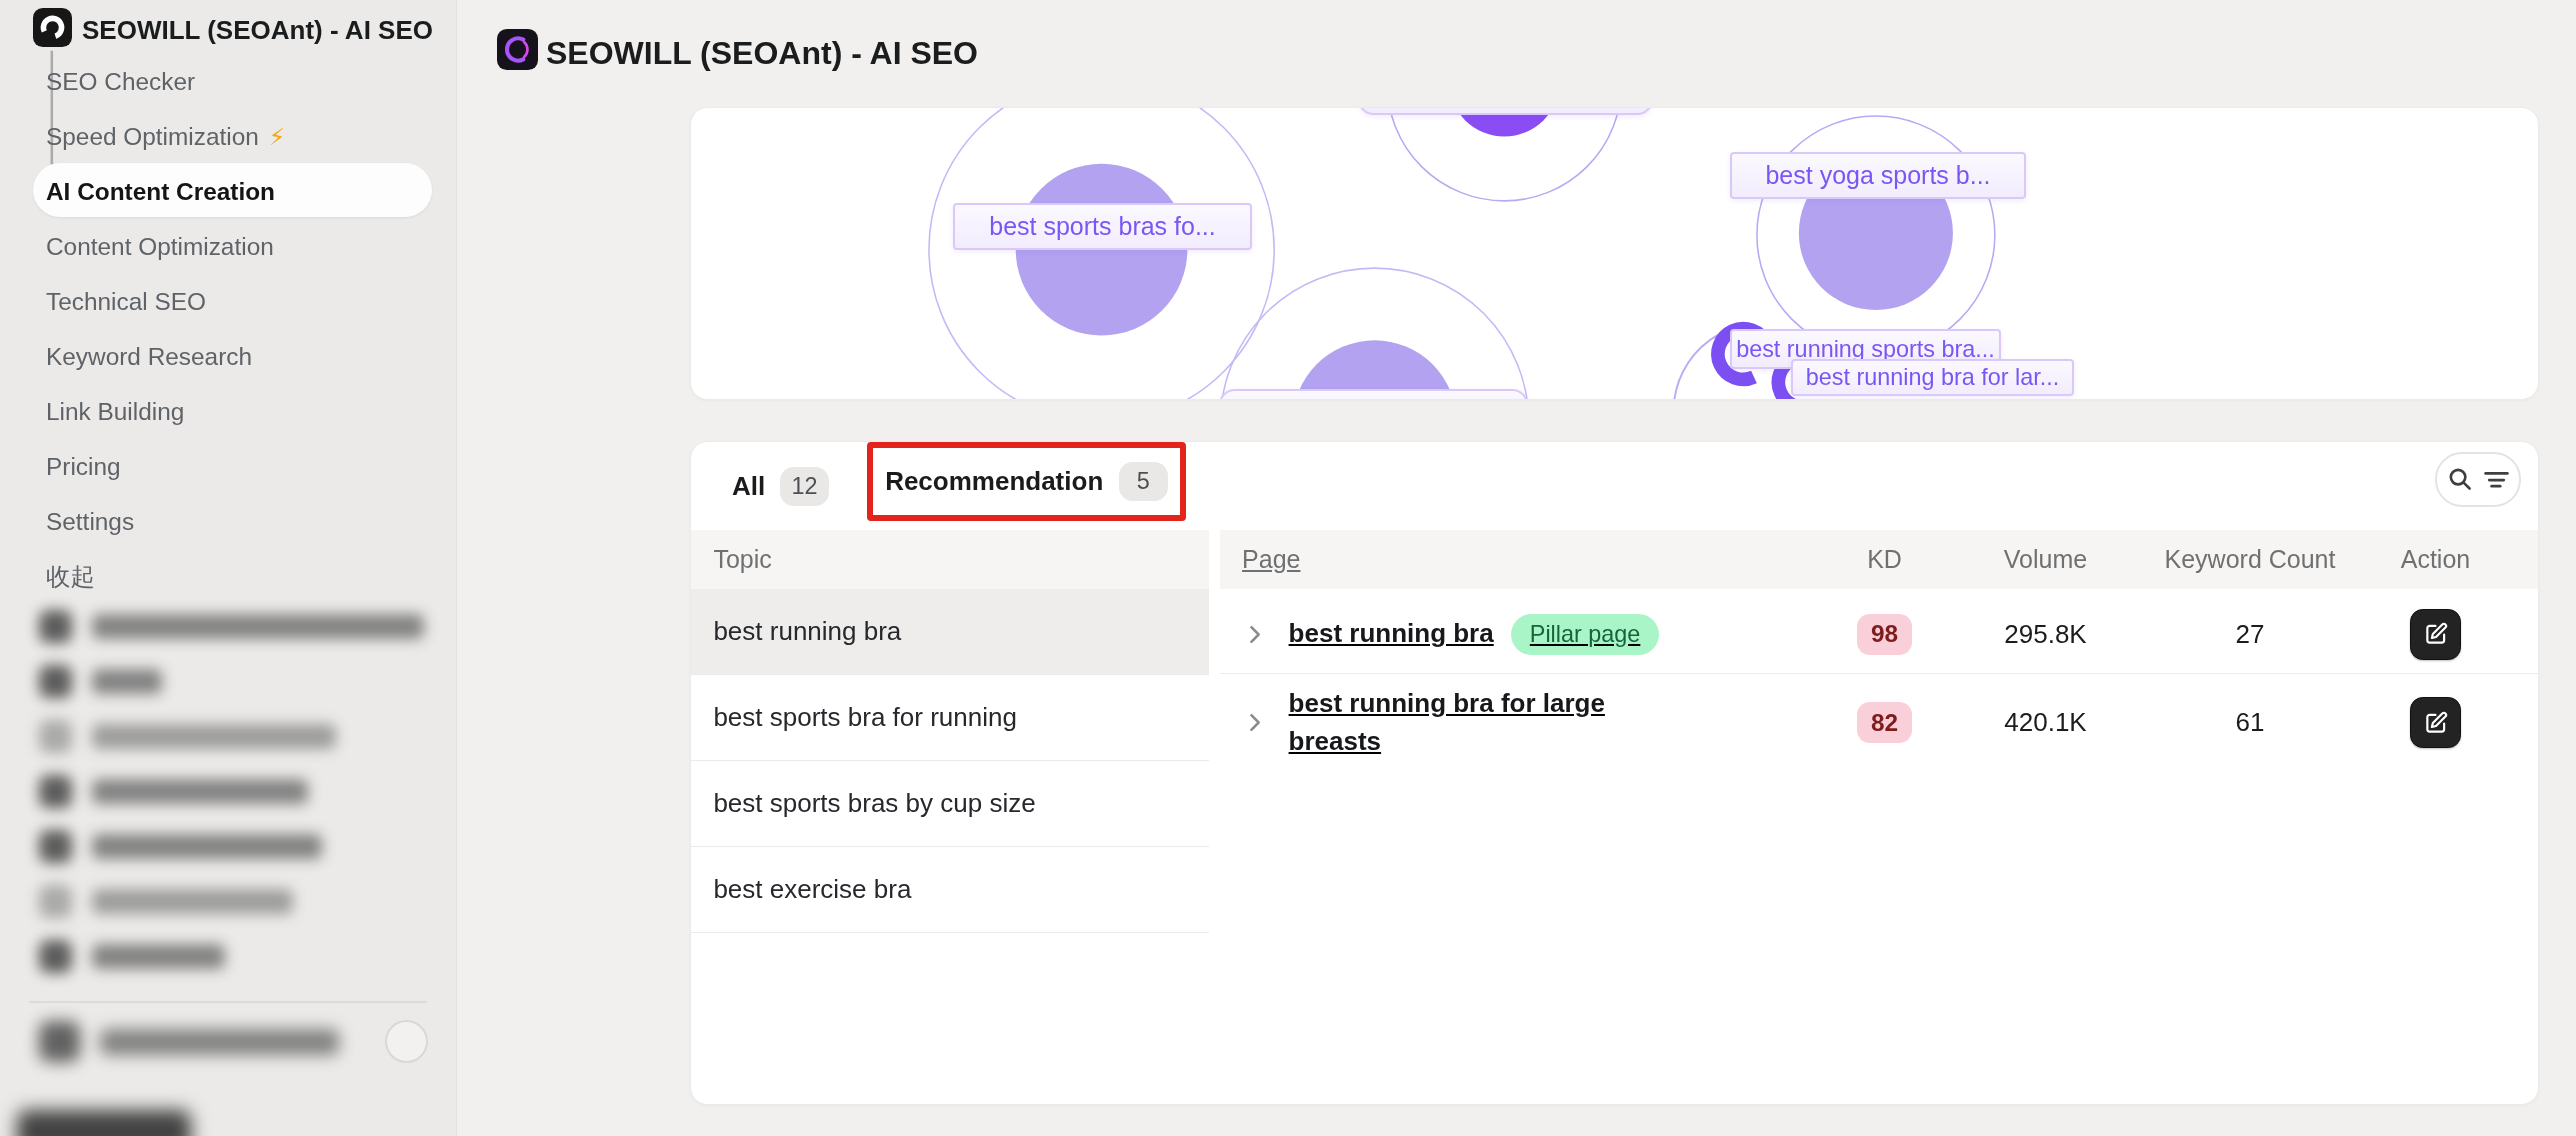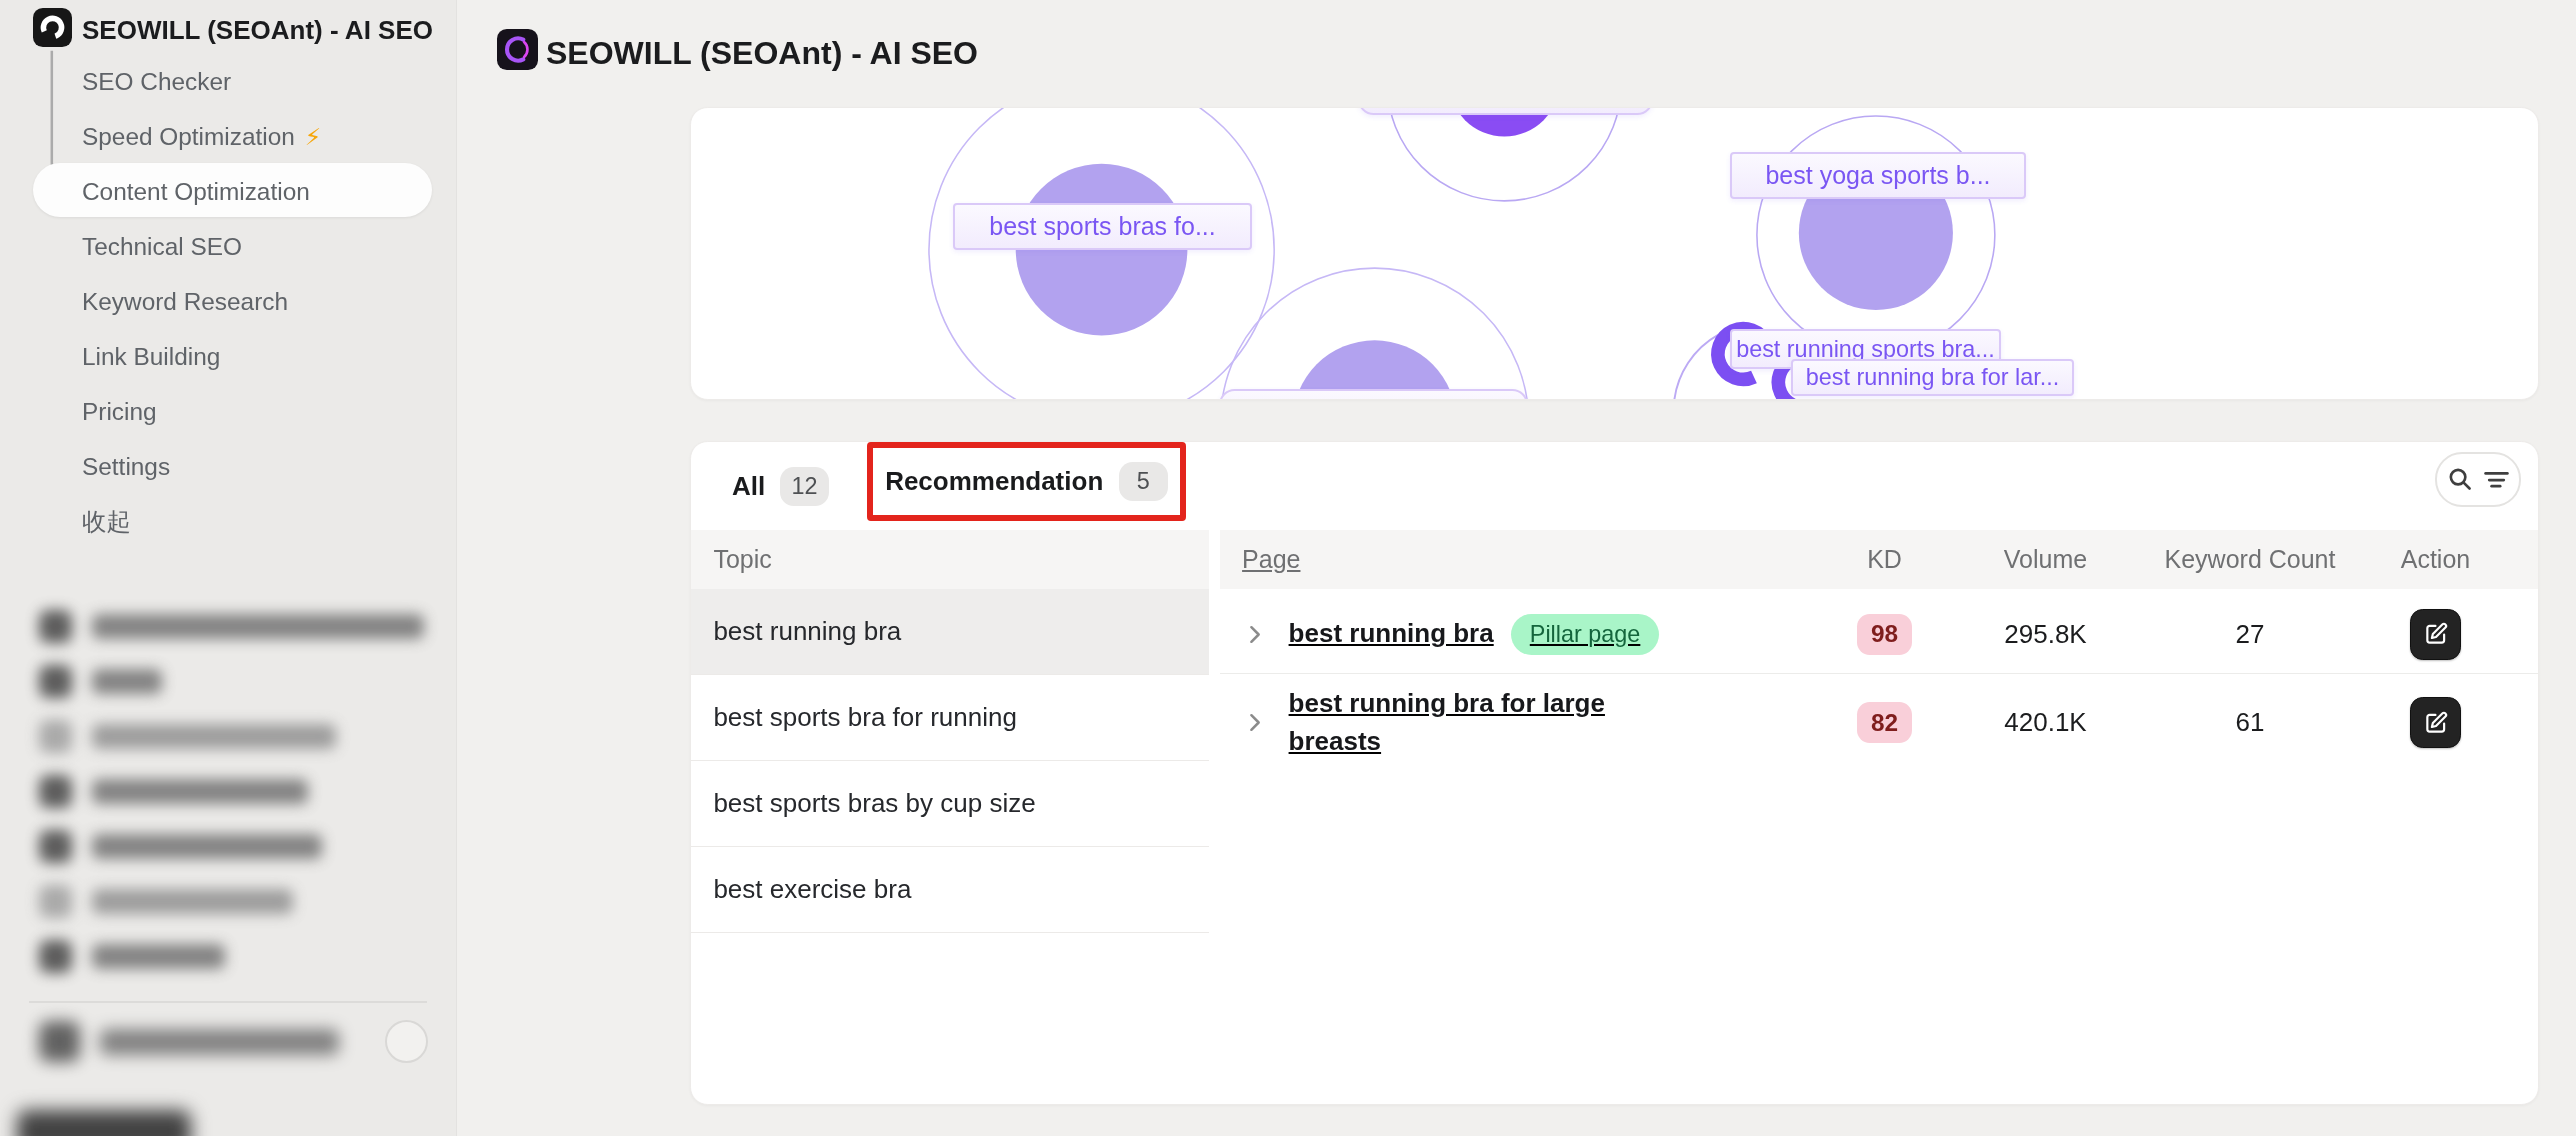--- a/index.html
+++ b/index.html
@@ -7,21 +7,21 @@
   body { font-family:"Liberation Sans","DejaVu Sans",sans-serif; background:#f1f0ee; position:relative; overflow:hidden; }
 
   .root { position:relative; width:2576px; height:1137px; }
 
   
   .sidebar { position:absolute; left:0; top:0; width:457px; height:1137px; background:#ebeae8; border-right:1px solid #e3e2e0; }
   .sb-logo { position:absolute; left:33px; top:7.8px; width:39px; height:39px; border-radius:9.8px; background:#171717; display:flex; align-items:center; justify-content:center; }
   .sb-title { position:absolute; left:82px; top:14.6px; font-size:26px; font-weight:700; color:#1b1c1e; white-space:nowrap; }
   .tree-svg { position:absolute; left:0; top:0; pointer-events:none; }
   .sb-nav { position:absolute; left:0; top:54px; width:457px; }
-  .sb-item { height:55px; display:flex; align-items:center; padding-left:82px; font-size:24.4px; color:#5f6368; cursor:pointer; position:relative; }
+  .sb-item { height:55px; display:flex; align-items:center; padding-left:46px; font-size:24.4px; color:#5f6368; cursor:pointer; position:relative; }
   .sb-item .bolt { margin-left:9.8px; color:#f6a609; font-size:23.4px; }
   .sb-item.active { color:#141517; font-weight:700; }
   .active-pill { position:absolute; left:33px; top:163px; width:399px; height:54px; border-radius:27px; background:#fdfdfd; box-shadow:0 1px 2.9px rgba(0,0,0,.07); }
   .sb-nav .sb-item { position:relative; z-index:2; }
 
   .sb-redacted { position:absolute; left:0; top:599px; width:457px; }
   .red-row { height:55px; display:flex; align-items:center; padding-left:39px; gap:19.5px; filter:blur(6.8px); opacity:.8; }
   .red-ico { width:33px; height:33px; border-radius:8.8px; background:#3a3a3a; flex:0 0 auto; }
   .red-ico.light { background:#9a9a9a; }
   .red-bar { height:24.4px; border-radius:6.8px; background:#6a6a6a; }
@@ -108,20 +108,23 @@
     <div class="active-pill"></div>
 
     <div class="sb-nav">
       <div class="sb-item">
           <span>SEO Checker</span>
         </div>
       <div class="sb-item">
           <span>Speed Optimization</span>
           <span class="bolt">⚡</span>
         </div>
+      <div class="sb-item active">
+          <span>AI Content Creation</span>
+        </div>
       <div class="sb-item">
           <span>Content Optimization</span>
         </div>
       <div class="sb-item">
           <span>Technical SEO</span>
         </div>
       <div class="sb-item">
           <span>Keyword Research</span>
         </div>
       <div class="sb-item">

